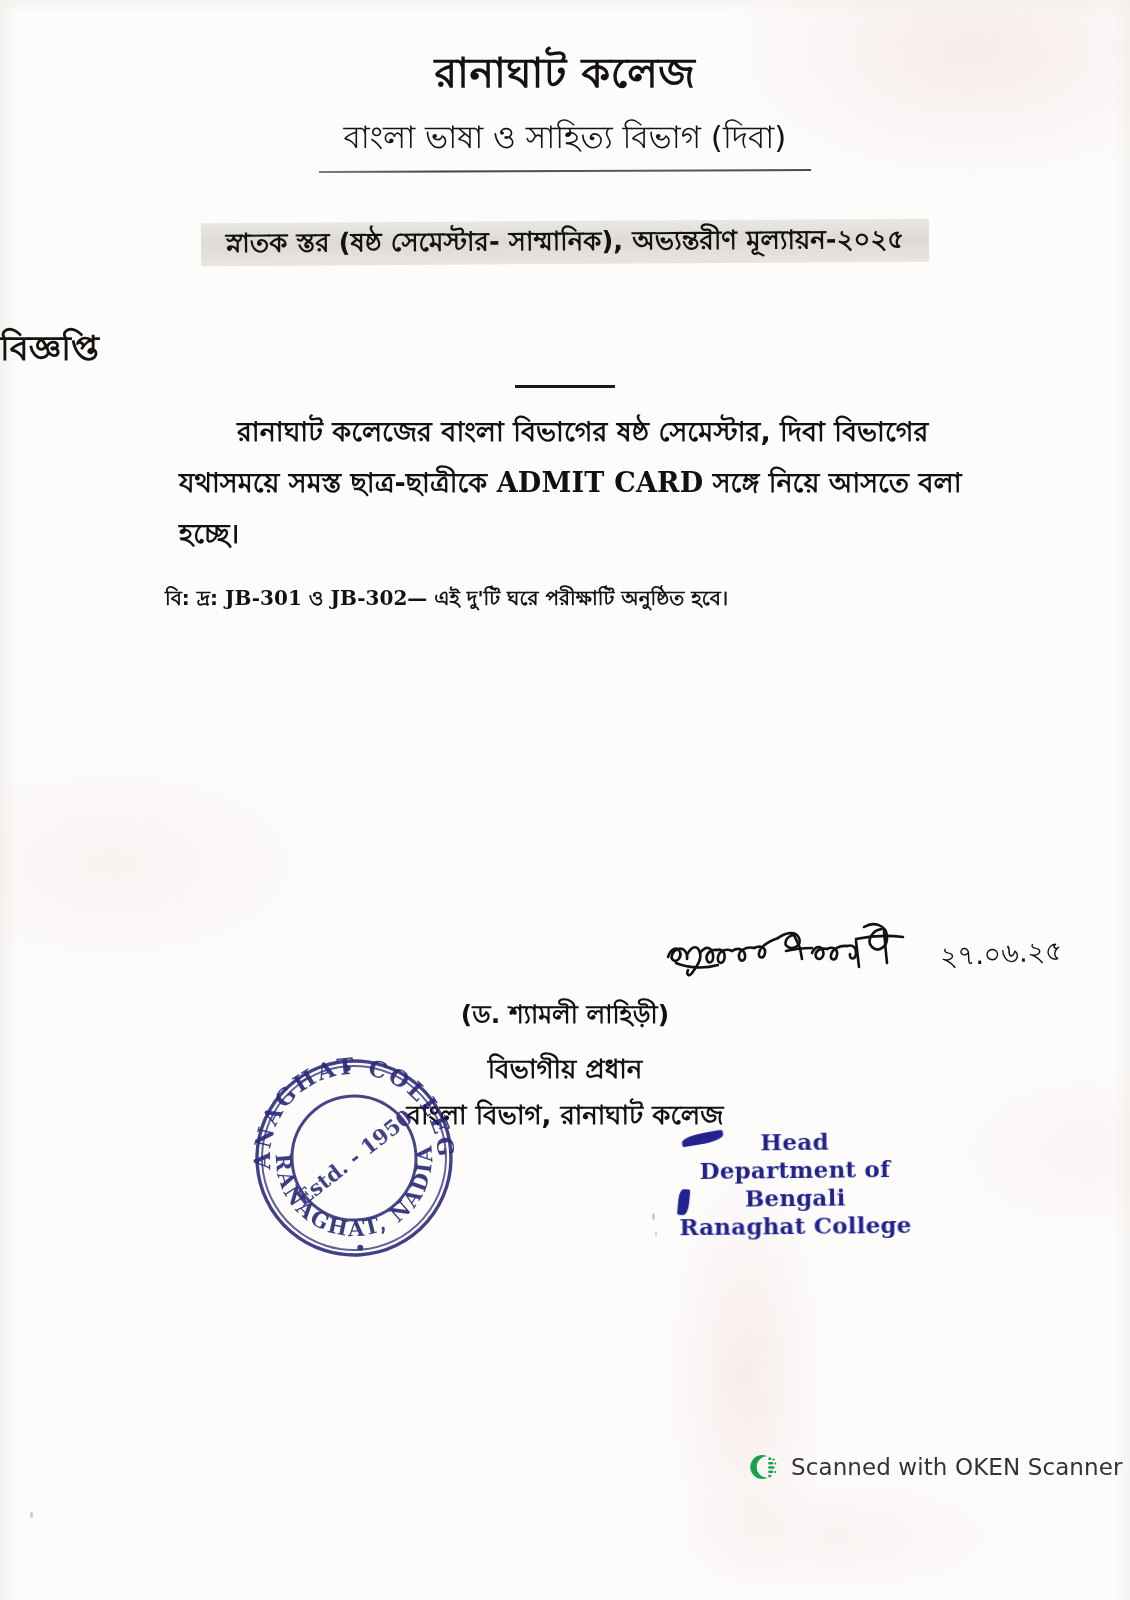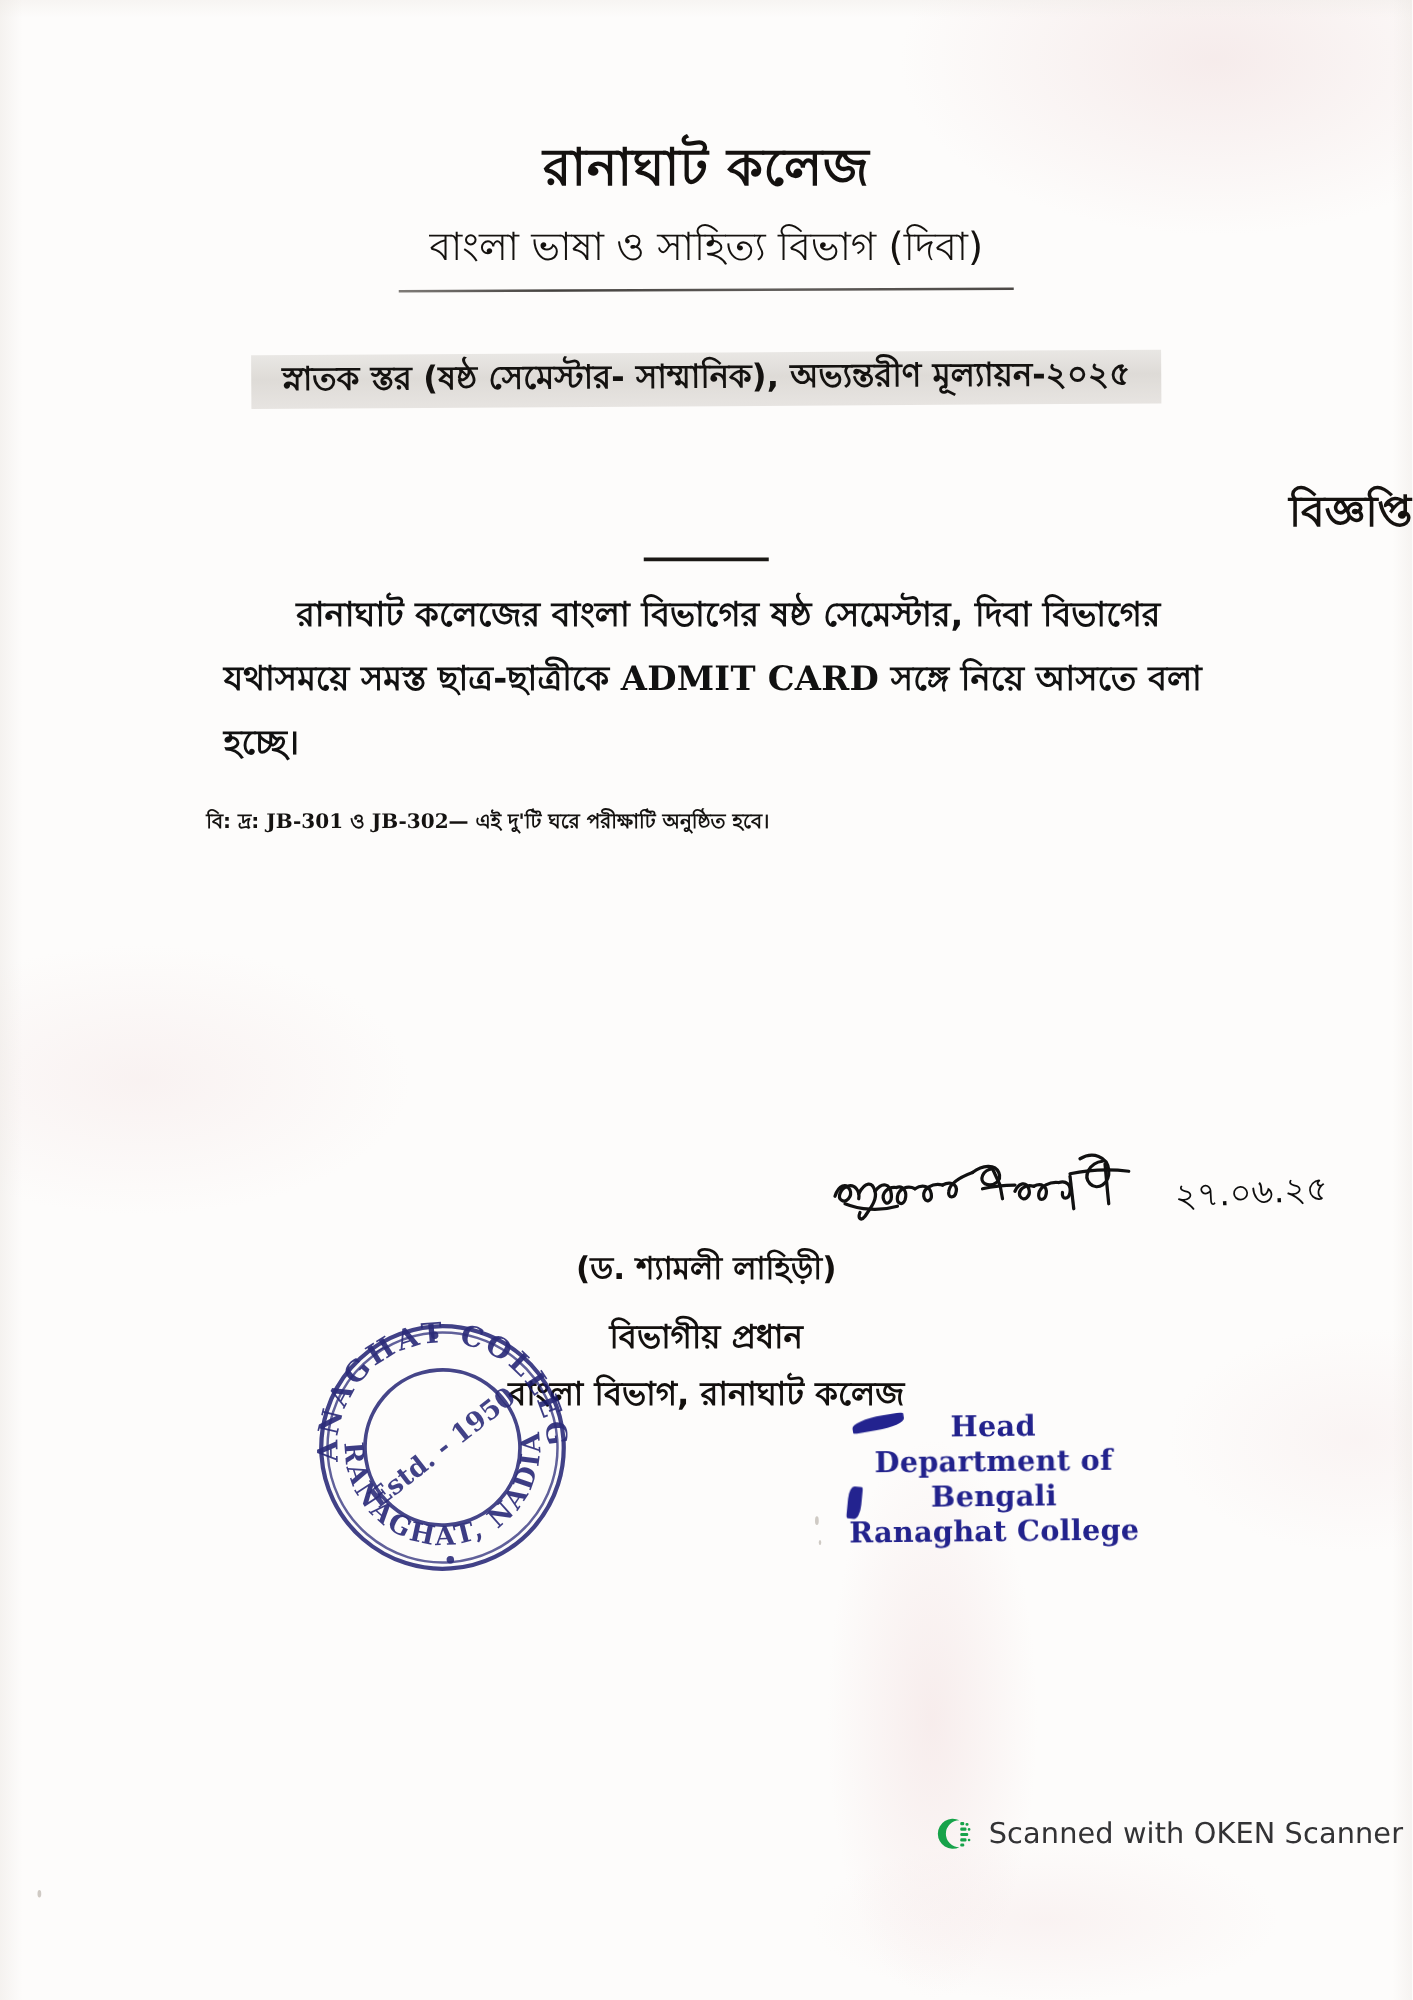--- a/index.html
+++ b/index.html
@@ -53,21 +53,21 @@
     z-index: 3;
   }
 
   
   .college-title {
     text-align: center;
     font-size: 41px;
     font-weight: 700;
     color: #14110f;
     margin: 0;
-    padding-top: 112px;
+    padding-top: 51px;
     letter-spacing: 0.5px;
     line-height: 1.1;
   }
   .dept-line {
     text-align: center;
     font-size: 31px;
     font-weight: 400;
     color: #15120f;
     margin: 24px 0 0 0;
     line-height: 1.15;
@@ -93,21 +93,21 @@
     text-align: center;
     font-size: 26px;
     font-weight: 700;
     color: #141210;
     line-height: 1.2;
     white-space: nowrap;
   }
 
   
   .notice-heading {
-    text-align: right;
+    text-align: left;
     font-size: 34px;
     font-weight: 700;
     color: #15120f;
     margin: 58px 0 0 0;
   }
   .notice-rule {
     width: 100px;
     height: 3px;
     margin: 6px auto 0 auto;
     background: #1b1815;
@@ -127,21 +127,21 @@
     white-space: nowrap;
   }
   .body-line.indent { text-indent: 58px; }
   .body-line .latin {
     font-family: "DejaVu Serif", "Liberation Serif", serif;
     font-weight: 600;
     letter-spacing: 0.2px;
   }
   .note-line {
     margin-top: 36px;
-    font-size: 16px;
+    font-size: 20px;
     font-weight: 600;
     color: #141210;
     white-space: nowrap;
   }
   .note-line .latin {
     font-family: "DejaVu Serif", "Liberation Serif", serif;
   }
 
   
   .sign-area {

